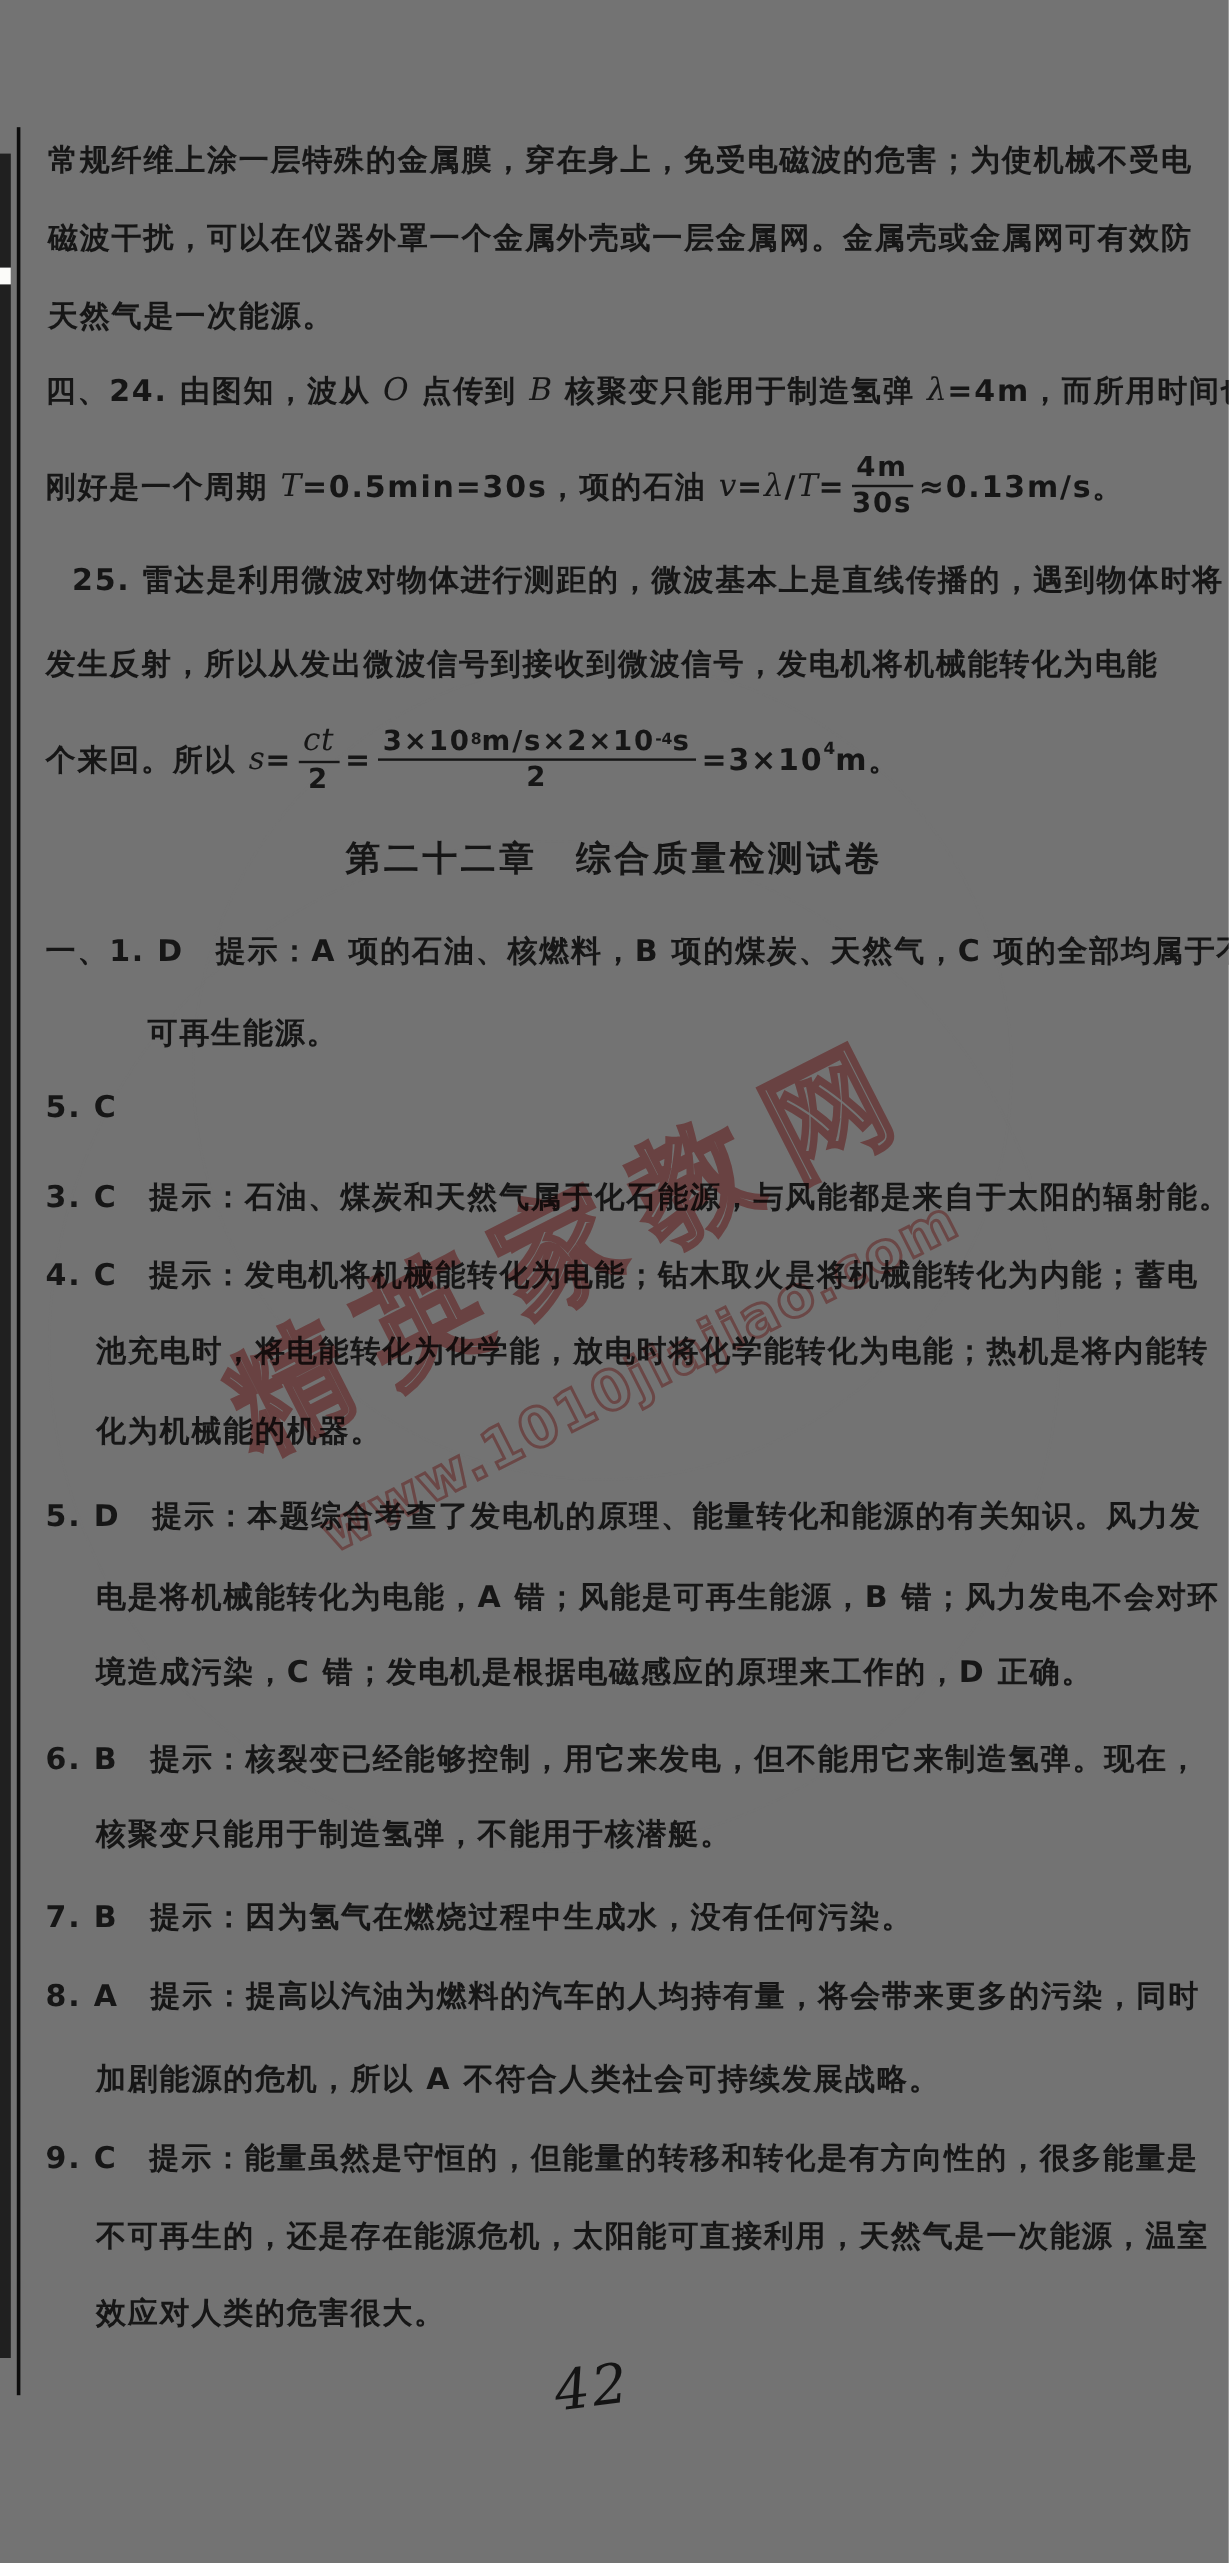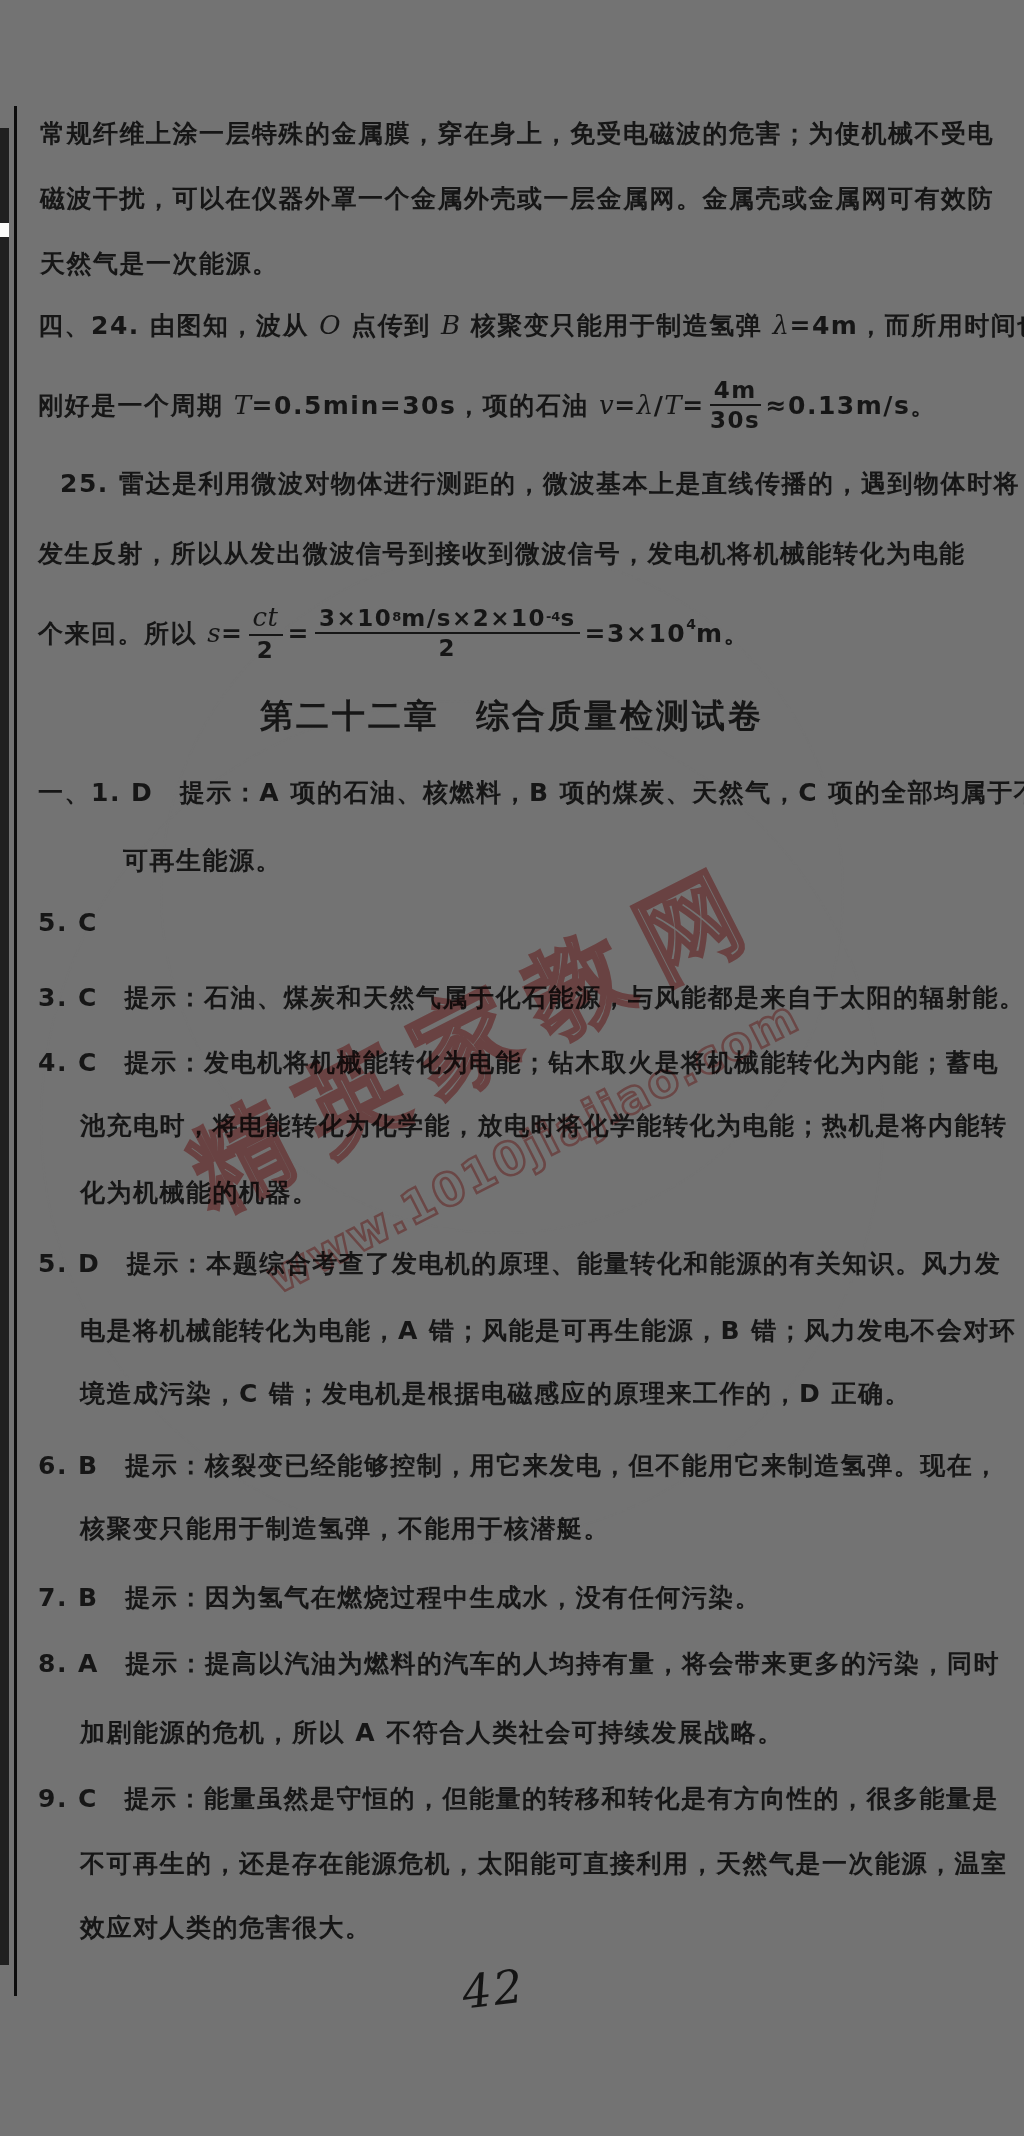--- a/index.html
+++ b/index.html
@@ -18,21 +18,21 @@
   .arc2{left:40px;top:700px;width:840px;height:840px;border-color:rgba(120,120,120,.06);}
 
   
   .content{position:absolute;left:0;top:0;width:100%;height:100%;}
   .tline{
     position:absolute;height:64px;display:flex;align-items:center;
     font-size:25px;font-weight:600;letter-spacing:1.5px;white-space:pre;
   }
   .tline span{white-space:pre;}
   .tline.center{left:0;right:0;justify-content:center;}
-  .tline.heading{font-size:33px;font-weight:800;letter-spacing:3px;}
+  .tline.heading{font-size:29px;font-weight:800;letter-spacing:3px;}
   .var{
     font-family:"DejaVu Serif","Liberation Serif",serif;
     font-style:italic;font-weight:500;font-size:26px;letter-spacing:0.5px;
   }
   sup{font-size:14px;position:relative;top:-9px;font-weight:600;letter-spacing:0;}
   .frac{
     display:inline-flex;flex-direction:column;align-items:center;
     margin:0 5px;font-size:23px;line-height:1.15;
   }
   .frac .num{border-bottom:2px solid #161616;padding:0 4px 1px;display:flex;align-items:flex-end;}

